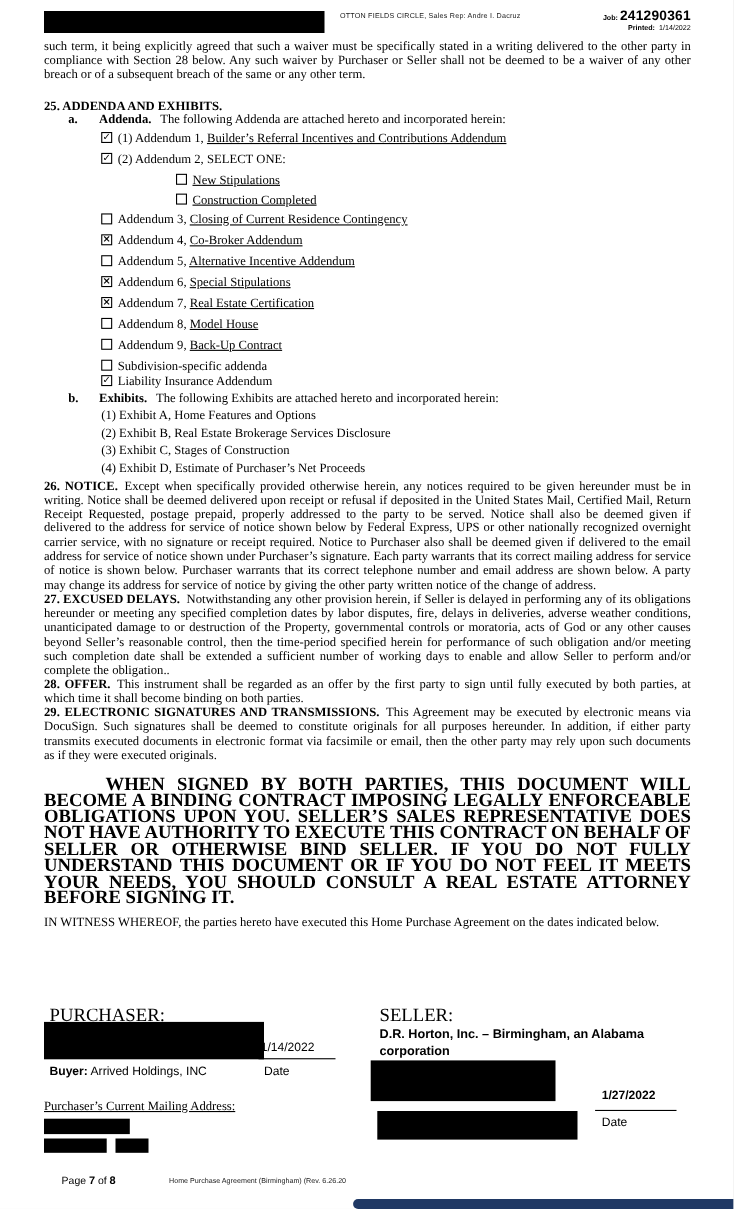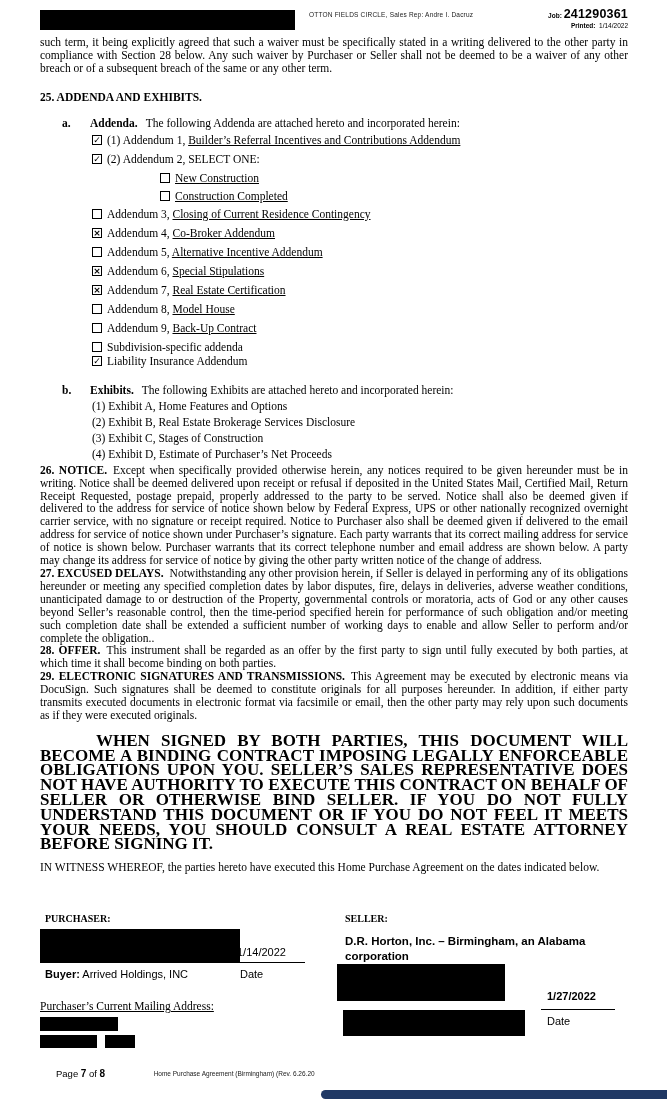--- a/index.html
+++ b/index.html
@@ -17,39 +17,39 @@
   .hdr-job .printed-line{font-size:6.5px;font-weight:bold;margin-top:1px;}
   .hdr-job .printed-date{font-weight:normal;}
   
   .content{padding:0 39px 0 40px;}
   p.body{font-size:11.5px;line-height:12.9px;text-align:justify;margin:0;}
   p.body b.sec{margin-right:6px;}
   .mt8{margin-top:8px;} .mt12{margin-top:12px;}
   .mt13{margin-top:13px;}
   h3.sec25{font-size:11.5px;margin:16px 0 0 0;}
   
-  .ab-line{margin-top:14px;font-size:11.5px;}
+  .ab-line{font-size:11.5px;}
   .ab-line .letter{display:inline-block;width:28px;margin-left:22px;font-weight:bold;}
   .ab-line .ab-title{font-weight:bold;margin-right:8px;}
   .addlist{margin-top:5px;}
   .row{font-size:11.5px;height:19px;padding-left:52px;white-space:nowrap;}
   .row.sel{padding-left:120px;height:18px;}
   .row.tight{height:14.5px;}
   .row .u{text-decoration:underline;}
   .cb{display:inline-block;width:8px;height:8px;border:1px solid #000;margin-right:5px;
       font-family:"DejaVu Sans",sans-serif;font-size:9px;line-height:8px;text-align:center;
       vertical-align:-1px;font-weight:bold;overflow:hidden;}
   .exlist{margin-top:4px;}
   .exrow{font-size:11.5px;height:16px;padding-left:52px;white-space:nowrap;}
   
   p.warning{font-size:17px;line-height:14.8px;font-weight:bold;text-align:justify;text-indent:56px;margin:12px 0 0 0;}
   p.witness{font-size:11.5px;margin:9px 0 0 0;}
   
   .sig{position:absolute;left:40px;top:906px;width:588px;height:146px;}
-  .sig .lab{position:absolute;font-size:10px;font-weight:bold;}
+  .sig .lab{position:absolute;font-size:17px;font-weight:normal;}
   .redact{position:absolute;background:#000;z-index:2;}
   .sans{font-family:"Liberation Sans",sans-serif;font-size:11px;}
   .p-box{left:0;top:23px;width:200px;height:34px;}
   .p-date{position:absolute;left:197px;top:40px;z-index:1;}
   .p-date-line{position:absolute;left:195px;top:39px;width:70px;height:17px;border-bottom:1px solid #000;}
   .p-buyer{position:absolute;left:5px;top:62px;}
   .p-datelab{position:absolute;left:200px;top:62px;}
   .p-mail{position:absolute;left:0;top:94px;font-size:11.5px;text-decoration:underline;}
   .p-r1{left:0;top:111px;width:78px;height:14px;}
   .p-r2a{left:0;top:129px;width:57px;height:13px;}
@@ -96,21 +96,21 @@
 
     <div class="addlist">
       <div class="row">
         <span class="cb"><span>✓</span></span><span>(1) Addendum 1,</span> <span class="u">Builder’s Referral Incentives and Contributions Addendum</span>
       </div>
       <div class="row">
         <span class="cb"><span>✓</span></span><span>(2) Addendum 2,</span> <span>SELECT ONE:</span>
       </div>
 
       <div class="row sel">
-        <span class="cb"><span></span></span><span class="u">New Construction</span>
+        <span class="cb"><span></span></span><span class="u">New Stipulations</span>
       </div>
       <div class="row sel">
         <span class="cb"><span></span></span><span class="u">Construction Completed</span>
       </div>
 
       <div class="row">
         <span class="cb"><span></span></span><span>Addendum 3,</span> <span class="u">Closing of Current Residence Contingency</span>
       </div>
       <div class="row">
         <span class="cb"><span>×</span></span><span>Addendum 4,</span> <span class="u">Co-Broker Addendum</span>

